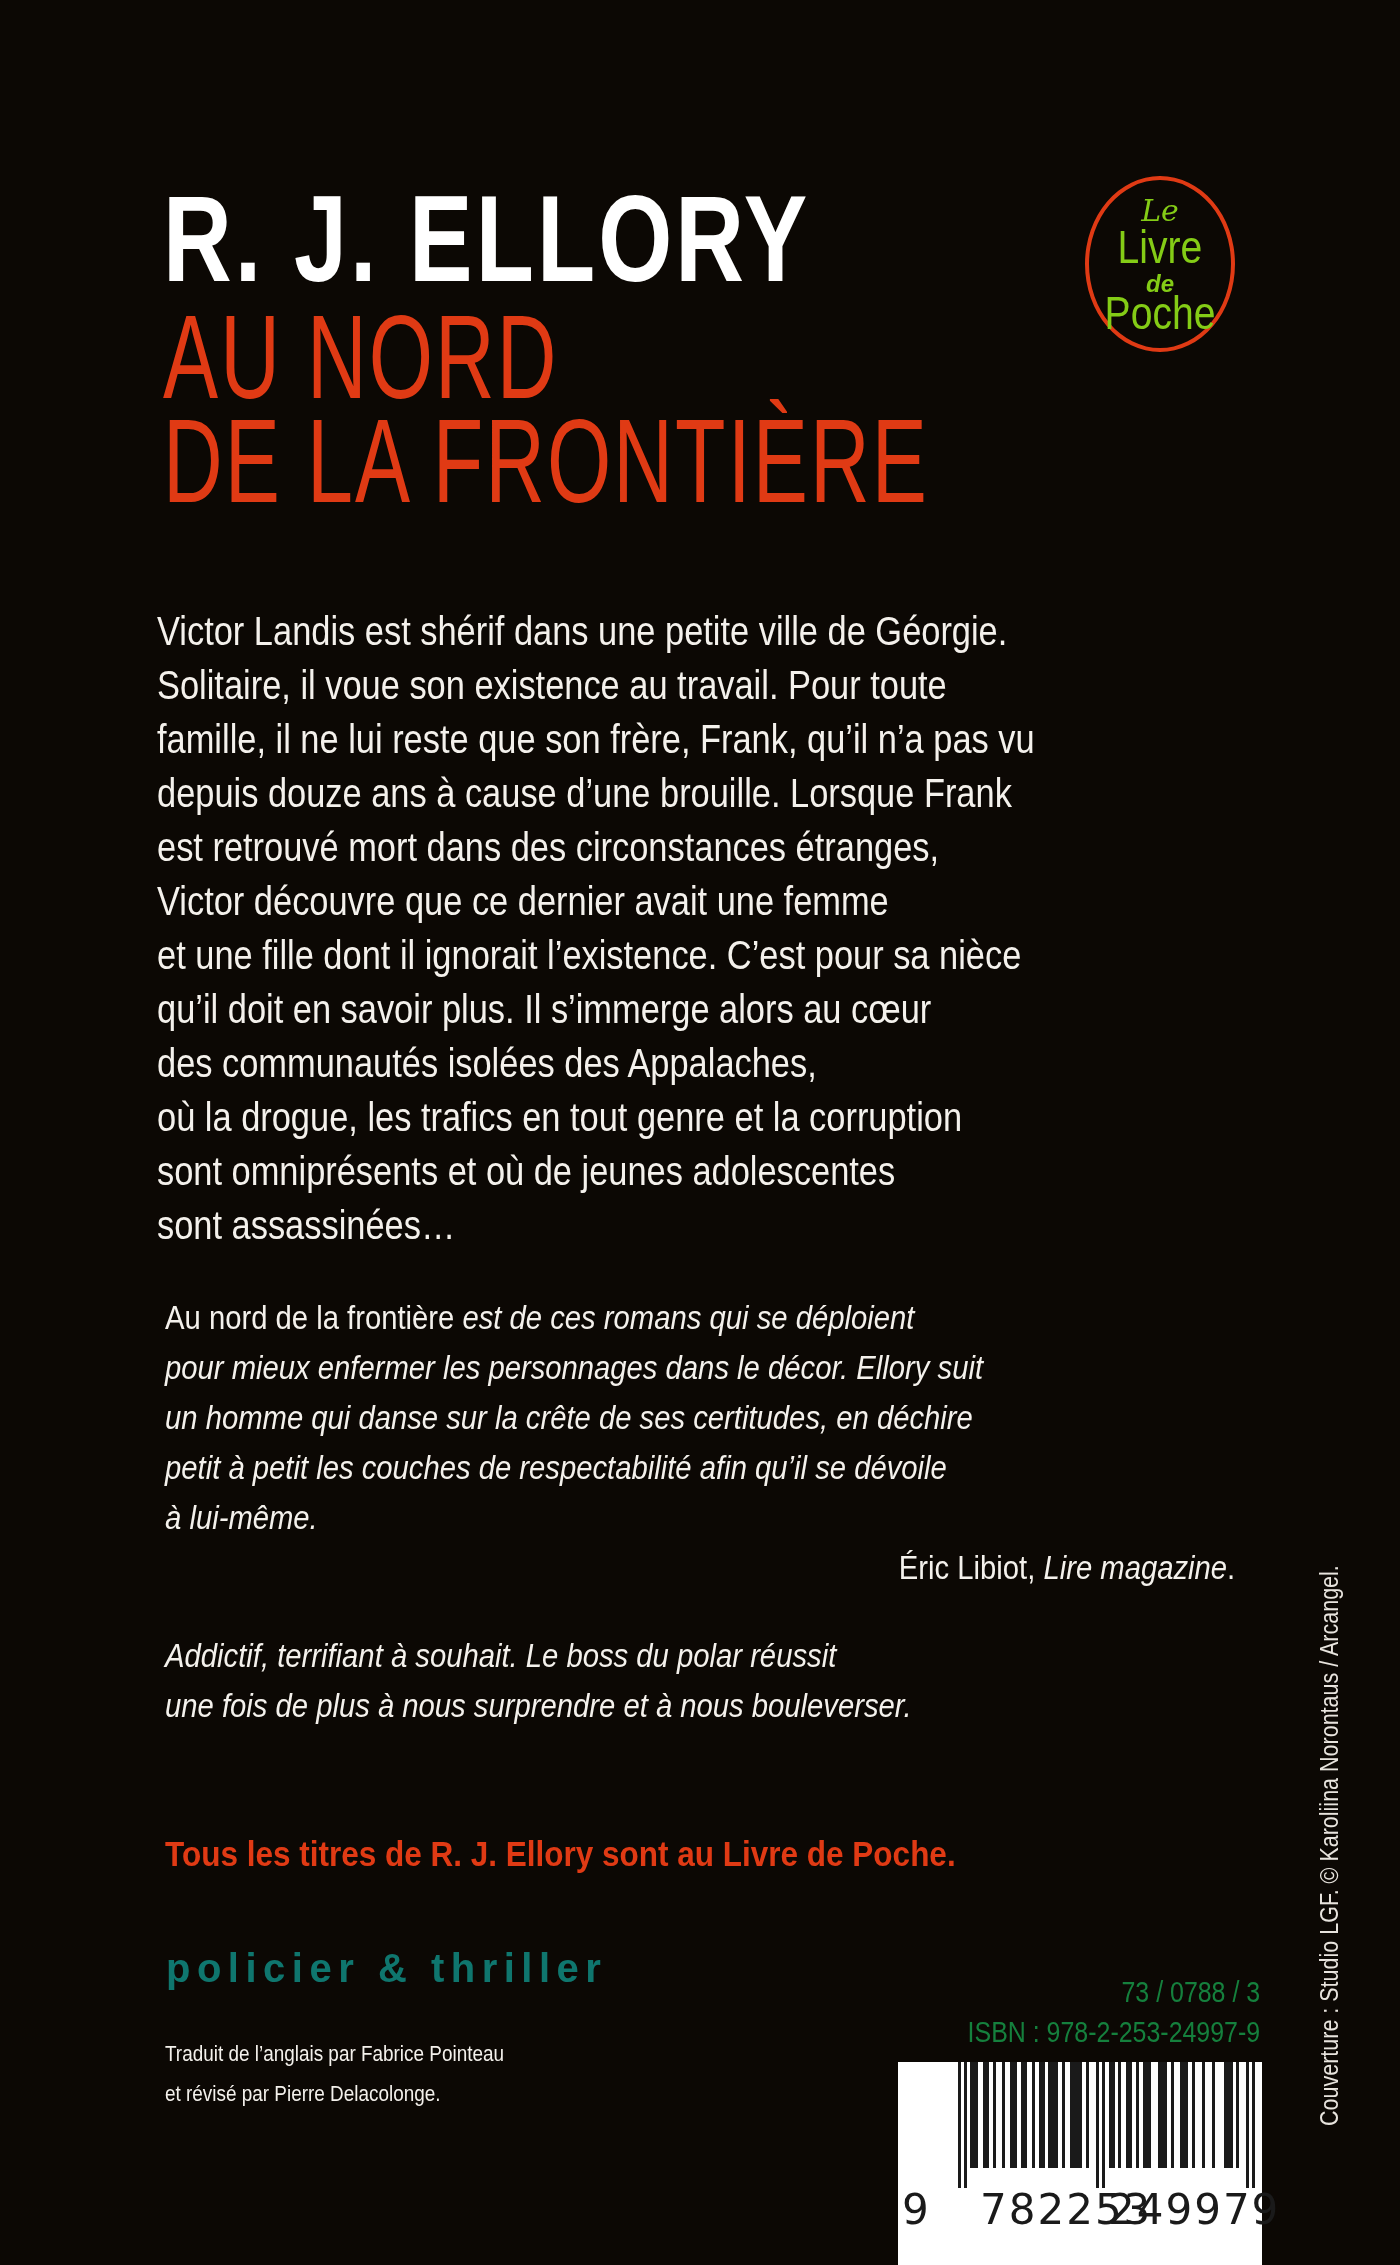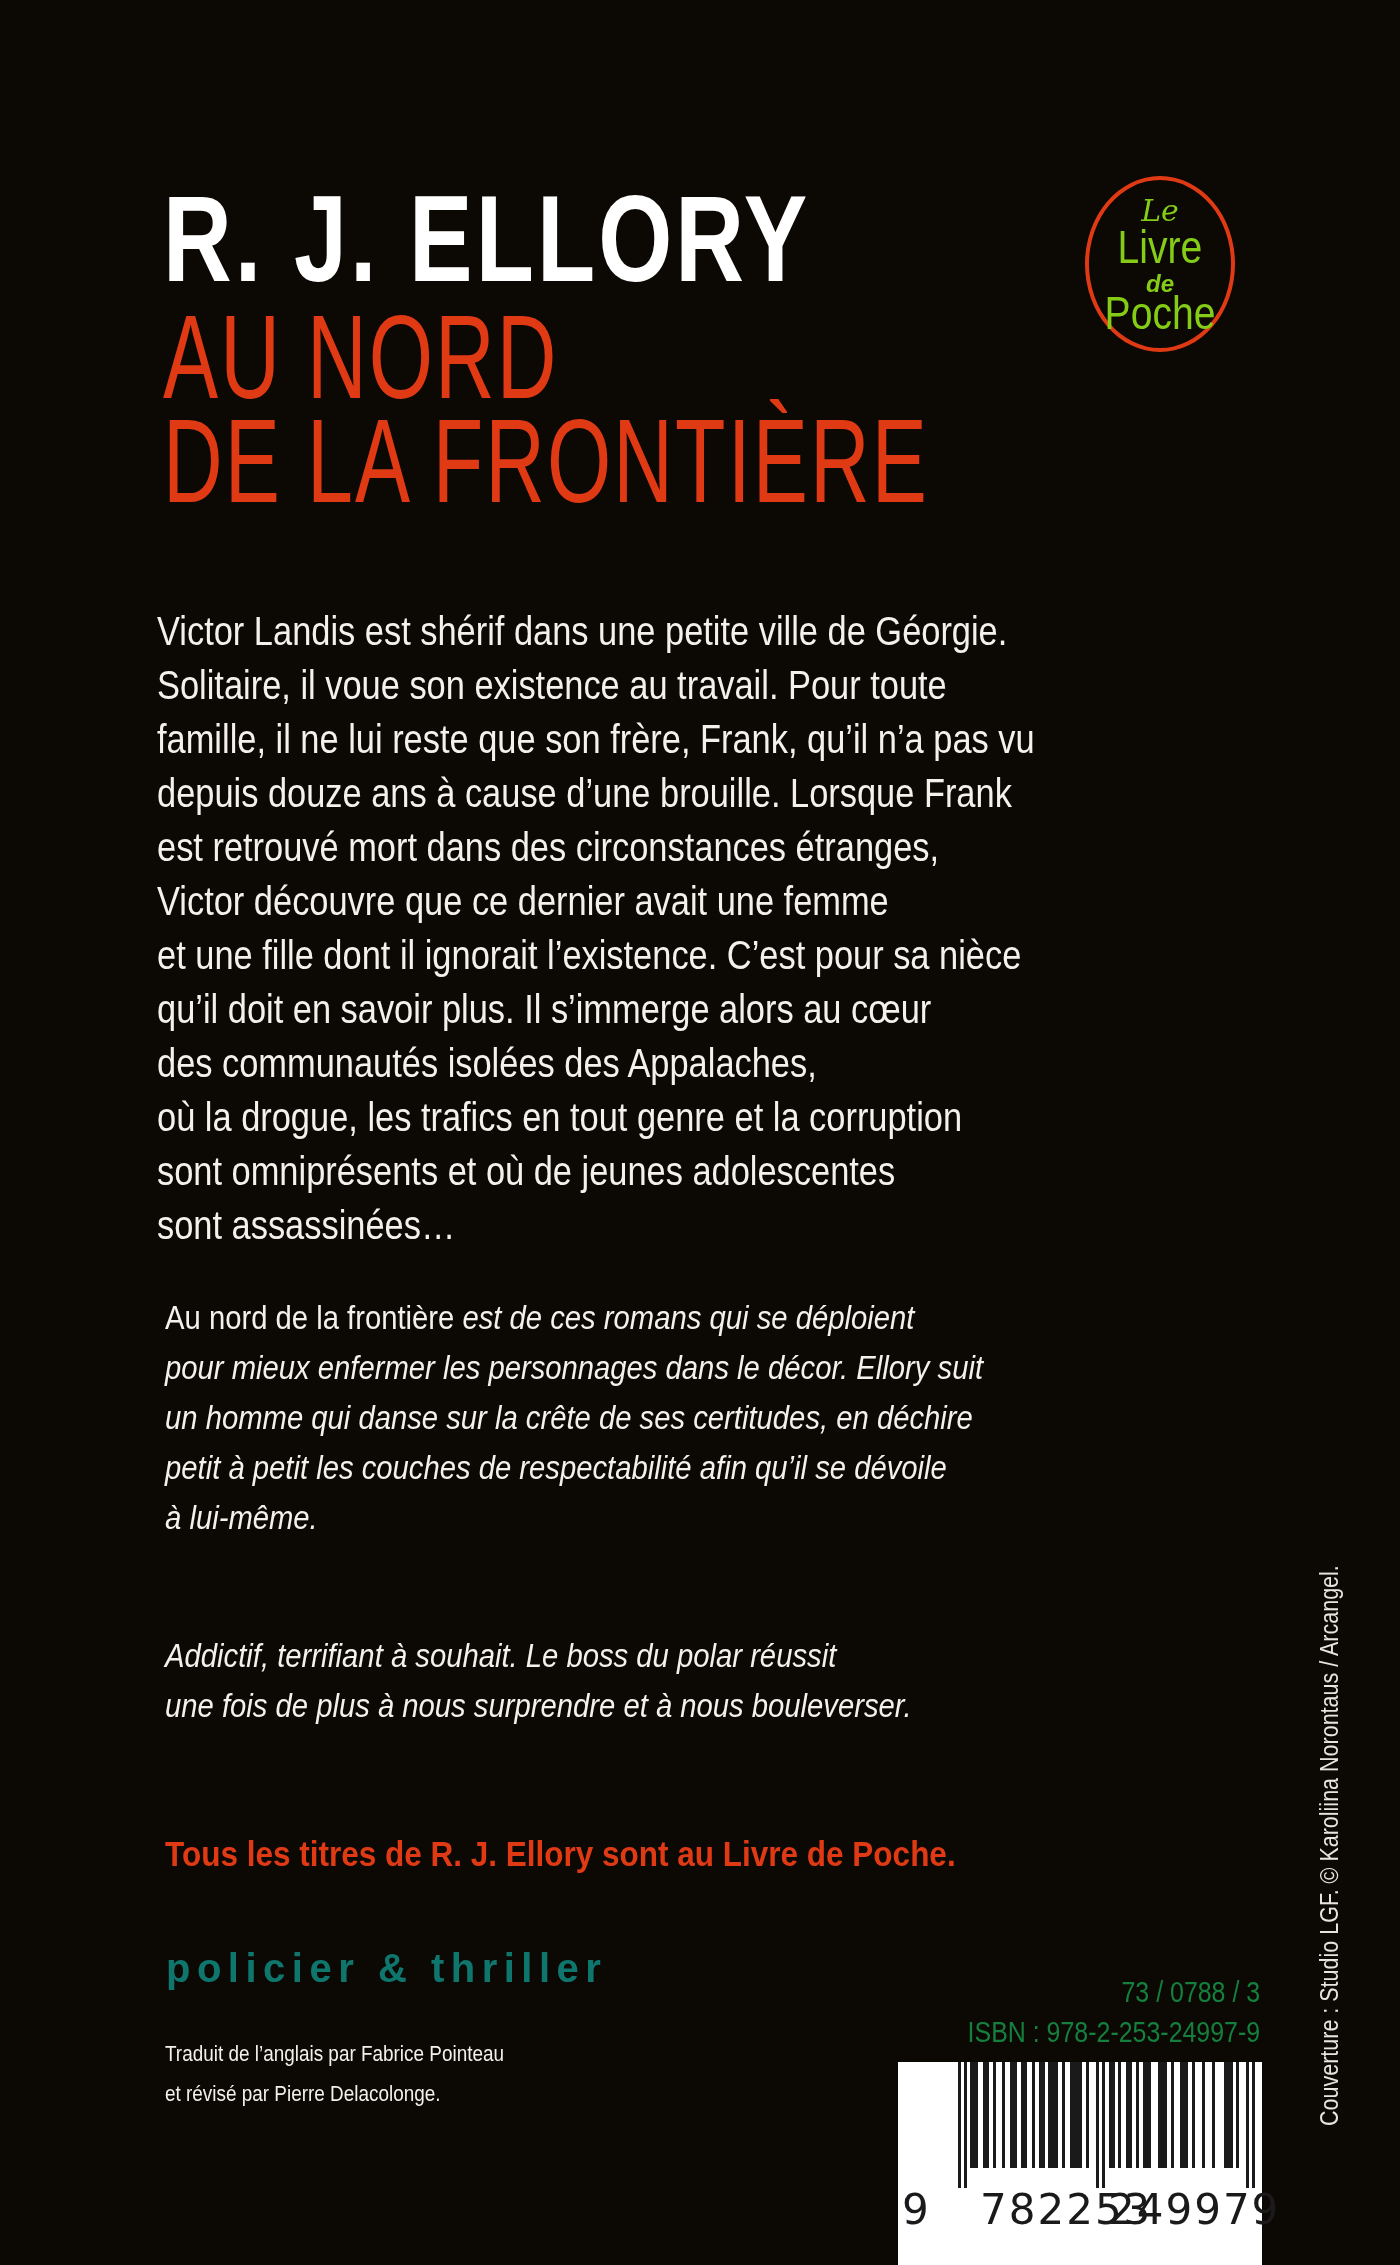--- a/index.html
+++ b/index.html
@@ -129,20 +129,21 @@
   <span class="blurb-line">sont omniprésents et où de jeunes adolescentes</span>
   <span class="blurb-line">sont assassinées…</span>
 </div>
 
 <div class="quote quote-1">
   <span class="q-line"><span class="roman">Au nord de la frontière</span><span> est de ces romans qui se déploient</span></span>
   <span class="q-line">pour mieux enfermer les personnages dans le décor. Ellory suit</span>
   <span class="q-line">un homme qui danse sur la crête de ses certitudes, en déchire</span>
   <span class="q-line">petit à petit les couches de respectabilité afin qu’il se dévoile</span>
   <span class="q-line">à lui-même.</span>
+  <span class="attrib"><span class="inner"><span>Éric Libiot, </span><em>Lire magazine</em><span>.</span></span></span>
 </div>
 
 <div class="quote quote-2">
   <span class="q-line">Addictif, terrifiant à souhait. Le boss du polar réussit</span>
   <span class="q-line">une fois de plus à nous surprendre et à nous bouleverser.</span>
 </div>
 
 <div class="all-titles">Tous les titres de R. J. Ellory sont au Livre de Poche.</div>
 <div class="genre">policier &amp; thriller</div>
 

